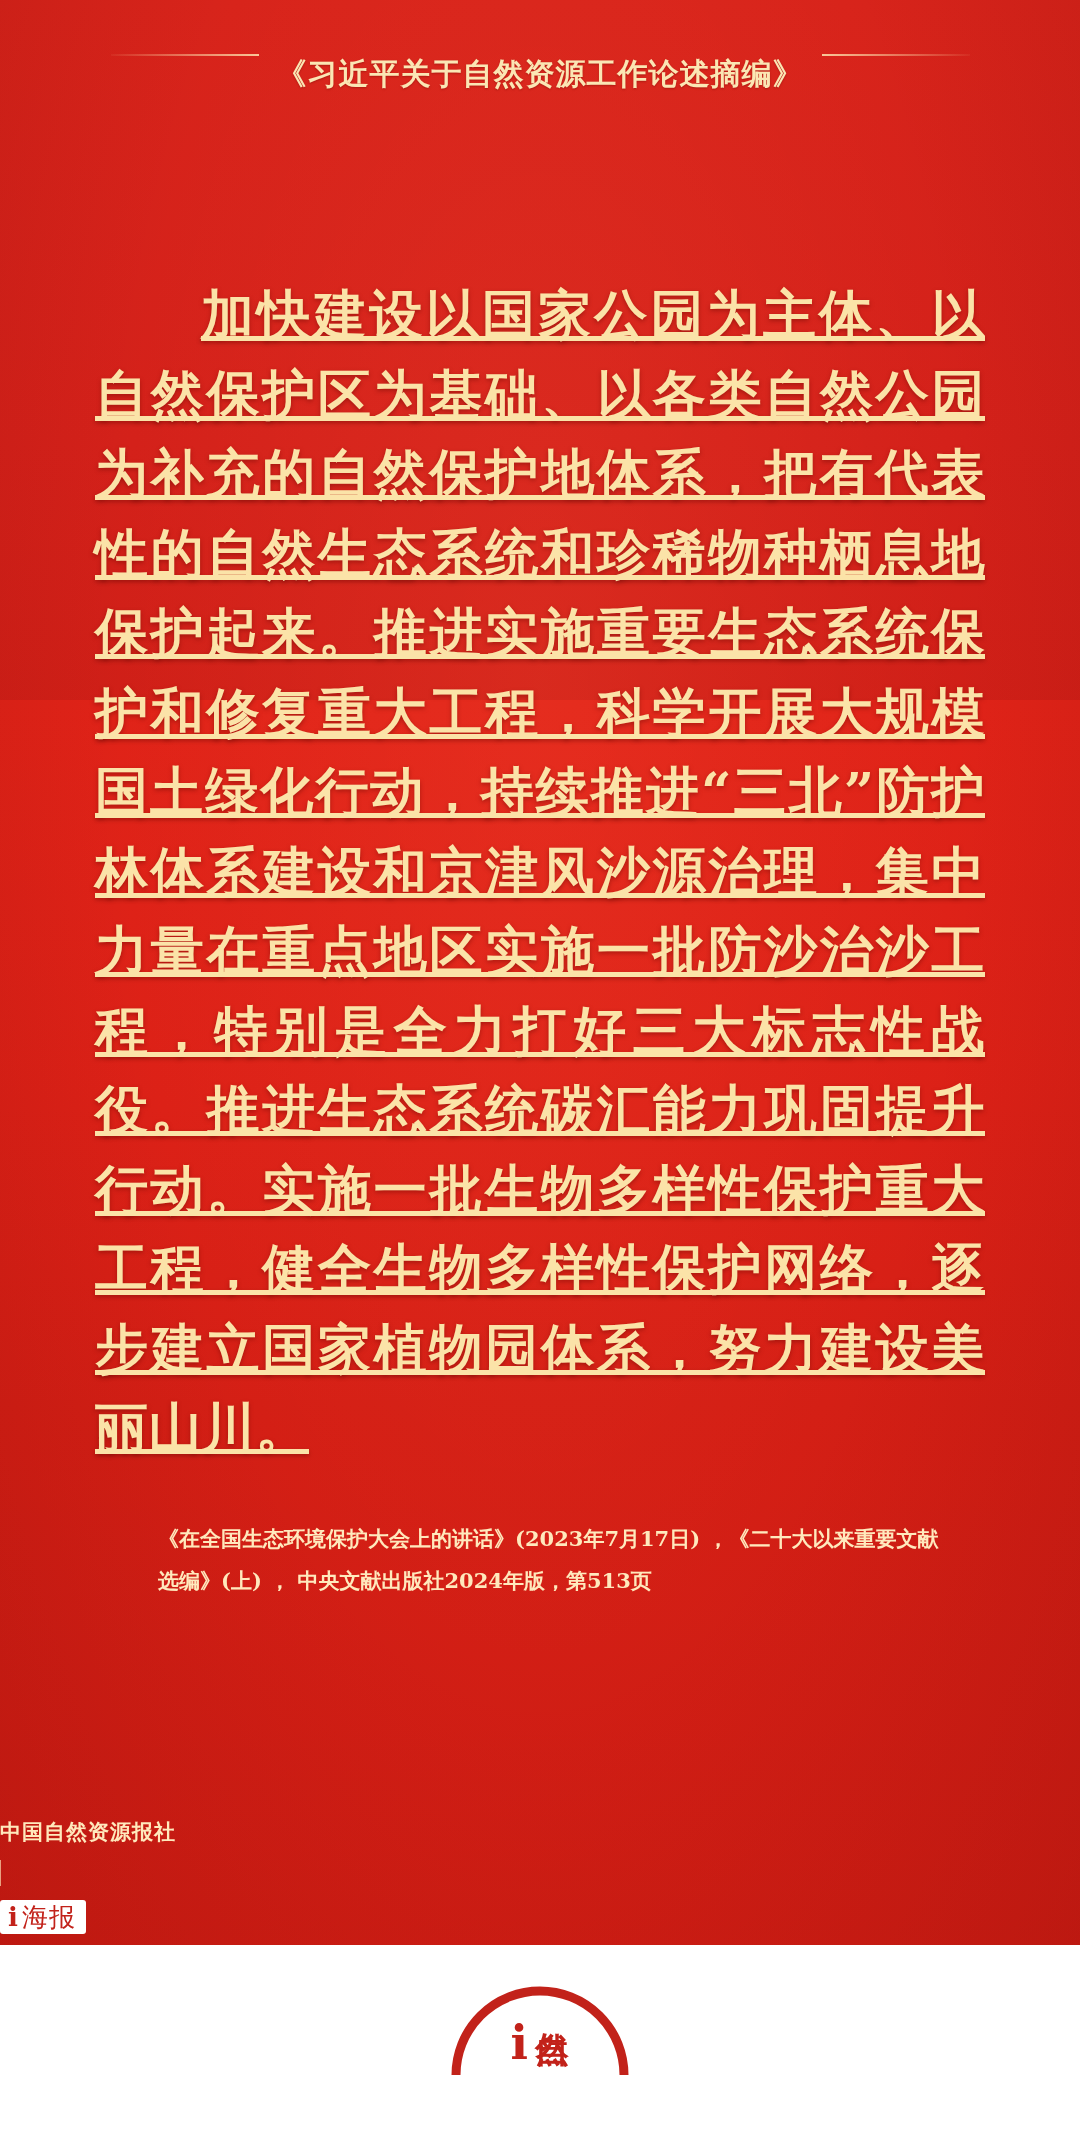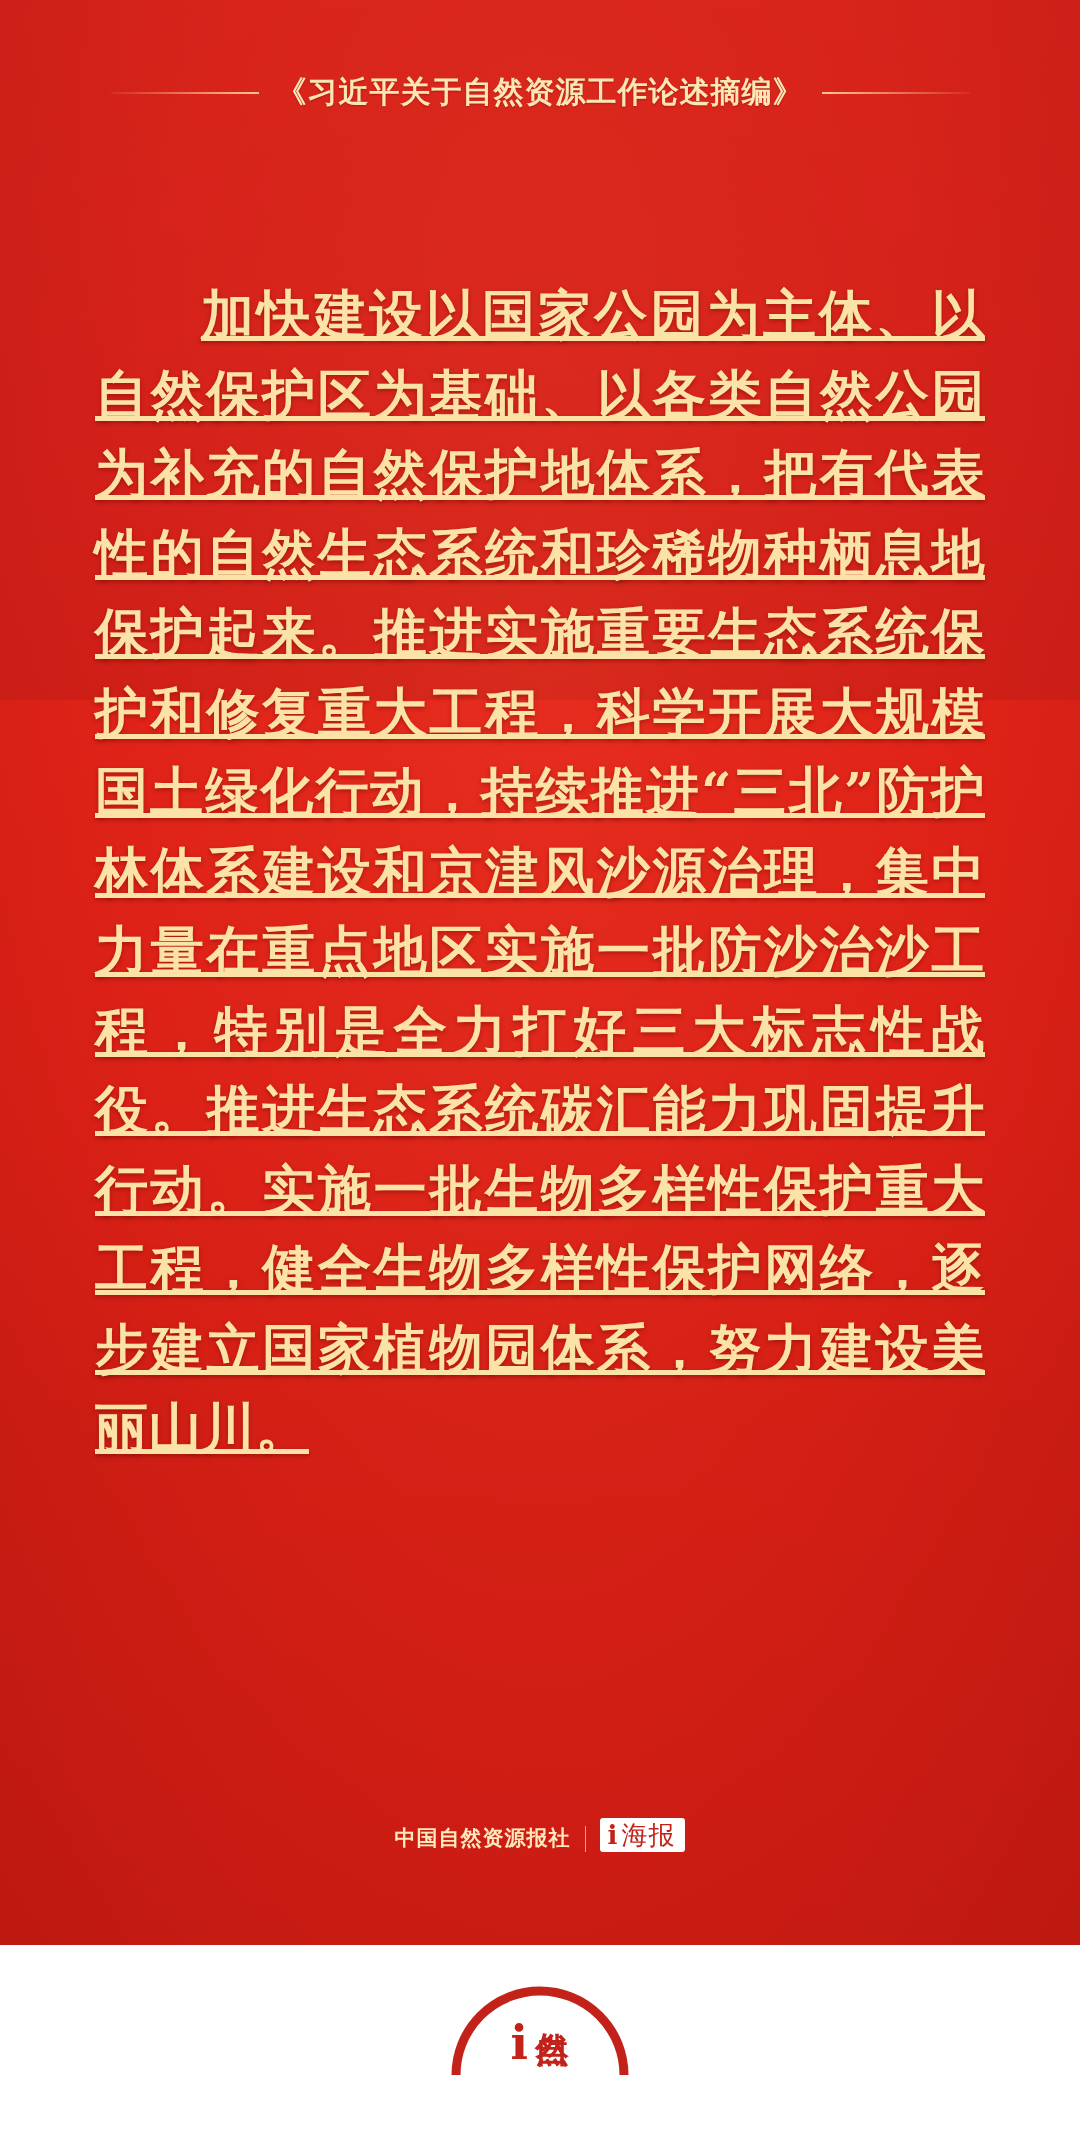--- a/index.html
+++ b/index.html
@@ -42,25 +42,24 @@
   .vignette {
     position: absolute;
     left: 0; top: 0; width: 100%; height: 1945px;
     background: radial-gradient(ellipse at 50% 35%, rgba(255,90,60,0.18) 0%, rgba(180,20,10,0.0) 55%, rgba(140,12,8,0.28) 100%);
     pointer-events: none;
   }
 
   
   .header {
     position: absolute;
-    top: 72px;
+    top: 54px;
     left: 0;
     width: 100%;
     display: flex;
-    align-items: center;
     justify-content: center;
     gap: 18px;
   }
   .rule {
     height: 2px;
     width: 148px;
     background: linear-gradient(90deg, rgba(255,225,170,0.05) 0%, rgba(255,228,175,0.85) 100%);
   }
   .rule.right {
     background: linear-gradient(90deg, rgba(255,228,175,0.85) 0%, rgba(255,225,170,0.05) 100%);
@@ -107,23 +106,24 @@
     font-weight: 600;
   }
 
   
   .brandline {
     position: absolute;
     top: 1818px;
     left: 0;
     width: 100%;
     display: flex;
-    align-items: flex-end;
+    align-items: flex-start;
     justify-content: center;
     gap: 14px;
+    flex-direction: column;
   }
   .brand-text {
     color: #ffe9bd;
     font-size: 21px;
     font-weight: 700;
     letter-spacing: 1px;
     font-family: "DejaVu Sans", sans-serif;
   }
   .brand-div {
     width: 1px;
@@ -215,20 +215,21 @@
   <div class="vignette"></div>
 
   <div class="header">
     <div class="rule left"></div>
     <div class="header-title">《习近平关于自然资源工作论述摘编》</div>
     <div class="rule right"></div>
   </div>
 
   <div class="quote">加快建设以国家公园为主体、以自然保护区为基础、以各类自然公园为补充的自然保护地体系，把有代表性的自然生态系统和珍稀物种栖息地保护起来。推进实施重要生态系统保护和修复重大工程，科学开展大规模国土绿化行动，持续推进“三北”防护林体系建设和京津风沙源治理，集中力量在重点地区实施一批防沙治沙工程，特别是全力打好三大标志性战役。推进生态系统碳汇能力巩固提升行动。实施一批生物多样性保护重大工程，健全生物多样性保护网络，逐步建立国家植物园体系，努力建设美丽山川。</div>
 
+  <div class="source">《在全国生态环境保护大会上的讲话》(2023年7月17日) ，《二十大以来重要文献选编》(上) ， 中央文献出版社2024年版，第513页</div>
 
   <div class="brandline">
     <span class="brand-text">中国自然资源报社</span>
     <span class="brand-div"></span>
     <span class="brand-badge">
       <span class="badge-i">i</span>
       <span class="badge-word">海报</span>
     </span>
   </div>
 

